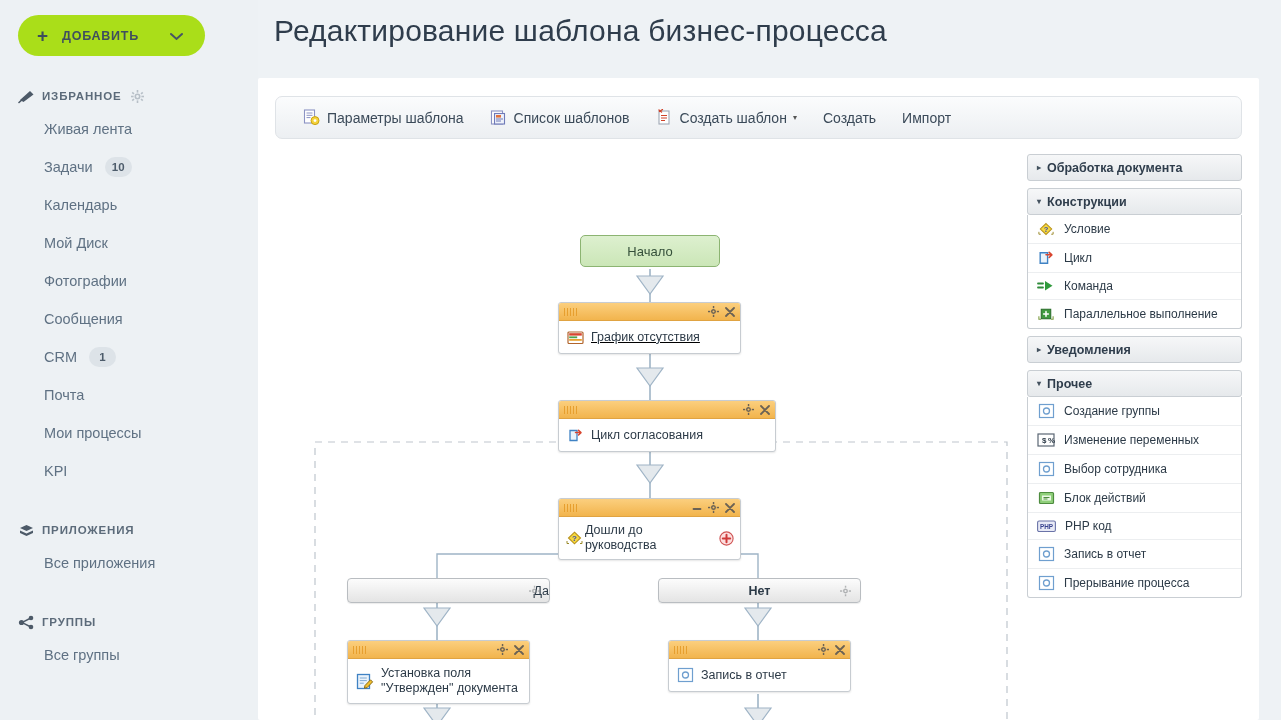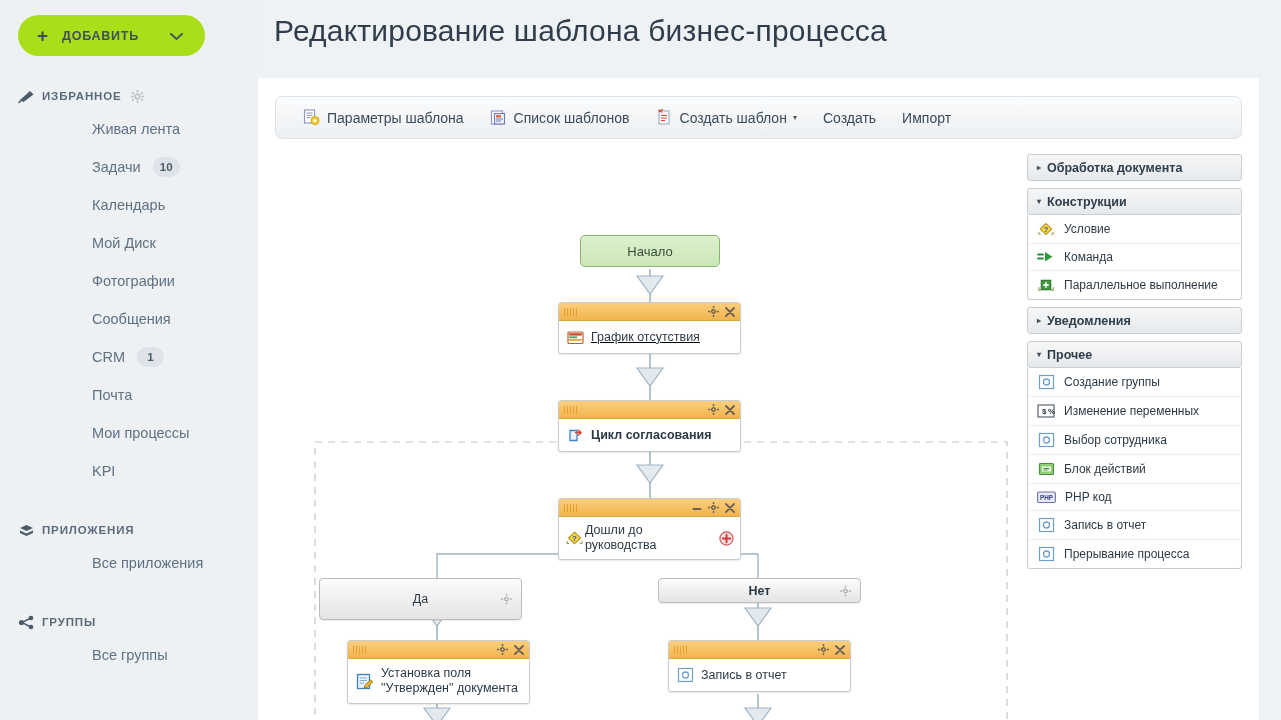--- a/index.html
+++ b/index.html
@@ -64,21 +64,20 @@
     margin-left: 9px; opacity: .55; display: inline-flex;
   }
 
   .side-item {
     height: 38px;
     display: flex; align-items: center;
     padding-left: 44px;
     font-size: 14.5px;
     color: #5f7183;
     cursor: pointer;
-    margin-left: 48px;
   }
   .side-item .badge {
     margin-left: 12px;
     background: #dde3e8;
     color: #4d5c6b;
     font-size: 11.5px; font-weight: 700;
     border-radius: 11px;
     min-width: 27px; height: 20px;
     display: inline-flex; align-items: center; justify-content: center;
     padding: 0 7px;
@@ -449,21 +448,21 @@
                   <rect x="1" y="2" width="15" height="11.5" rx="1" fill="#fff" stroke="#b1652d" stroke-width="1.2"></rect>
                   <rect x="2.2" y="3.2" width="12.6" height="2.4" fill="#d8452f"></rect>
                   <rect x="2.2" y="6.4" width="8" height="1.8" fill="#4da34d"></rect>
                   <rect x="2.2" y="9" width="12.6" height="1.8" fill="#e8a12e"></rect>
                 </svg>
             </span>
             <span class="node-label">График отсутствия</span>
           </div>
         </div>
 
-        <div class="node" style="left:283px; top:246px; width:183px;font-weight:bold;">
+        <div class="node" style="left:283px; top:246px; width:218px;">
           <div class="node-head">
             <span class="grip"></span>
             <span class="head-btns">
               <span class="h-btn">
                 <svg width="11" height="11" viewBox="0 0 13 13">
                     <g fill="#6b6254">
                       <circle cx="6.5" cy="6.5" r="2.1" fill="none" stroke="#6b6254" stroke-width="1.7"></circle>
                       <rect x="5.7" y="0" width="1.7" height="2.6"></rect>
                       <rect x="5.7" y="10.4" width="1.7" height="2.6"></rect>
                       <rect x="0" y="5.7" width="2.6" height="1.7"></rect>
@@ -527,21 +526,21 @@
             <span class="node-label">Дошли до руководства</span>
             <span class="node-plus">
               <svg width="15" height="15" viewBox="0 0 15 15">
                   <circle cx="7.5" cy="7.5" r="6.6" fill="#fcdede" stroke="#cf5454" stroke-width="1.1"></circle>
                   <path d="M7.5 3.8 v7.4 M3.8 7.5 h7.4" stroke="#cf3a3a" stroke-width="2" stroke-linecap="round"></path>
                 </svg>
             </span>
           </div>
         </div>
 
-        <div class="branch-btn" style="left:44px; top:424px; width:203px; height:42px;">
+        <div class="branch-btn" style="left:72px; top:424px; width:203px; height:25px;justify-content:flex-end;">
           <span>Да</span>
           <span class="branch-gear">
             <svg width="11" height="11" viewBox="0 0 13 13">
                 <g fill="#7d8184">
                   <circle cx="6.5" cy="6.5" r="2.1" fill="none" stroke="#7d8184" stroke-width="1.7"></circle>
                   <rect x="5.7" y="0" width="1.7" height="2.6"></rect>
                   <rect x="5.7" y="10.4" width="1.7" height="2.6"></rect>
                   <rect x="0" y="5.7" width="2.6" height="1.7"></rect>
                   <rect x="10.4" y="5.7" width="2.6" height="1.7"></rect>
                 </g>
@@ -654,20 +653,29 @@
                 <svg width="18" height="16" viewBox="0 0 19 16">
                     <path d="M9.5 2.2 L15.5 8 L9.5 13.8 L3.5 8 Z" fill="#f6d83e" stroke="#b8921c" stroke-width="1.1"></path>
                     <text x="9.5" y="11" font-size="8" font-family="Liberation Sans, sans-serif" fill="#3a4cb0" text-anchor="middle" font-weight="700">?</text>
                     <path d="M2 11 v2.5 h2 M17 11 v2.5 h-2" stroke="#9a8a2a" stroke-width="1" fill="none"></path>
                   </svg>
               </span>
               <span class="p-label">Условие</span>
             </div>
             <div class="pal-item">
               <span class="p-ico">
+                <svg width="18" height="16" viewBox="0 0 17 15">
+                    <path d="M3 2.5 h7 v10 h-7 z" fill="#eaf3fb" stroke="#3f82c4" stroke-width="1.3"></path>
+                    <path d="M8.5 4.5 h5 M11.5 2.2 L14 4.6 L11.5 7" fill="none" stroke="#d8452f" stroke-width="1.5" stroke-linecap="round" stroke-linejoin="round"></path>
+                  </svg>
+              </span>
+              <span class="p-label">Цикл</span>
+            </div>
+            <div class="pal-item">
+              <span class="p-ico">
                 <svg width="18" height="14" viewBox="0 0 18 14">
                     <path d="M1 4.5 h5 M1 8.5 h5" stroke="#2f8b3a" stroke-width="1.8" stroke-linecap="round"></path>
                     <path d="M8 2 L15.5 6.8 L8 11.6 Z" fill="#2f9a3c"></path>
                   </svg>
               </span>
               <span class="p-label">Команда</span>
             </div>
             <div class="pal-item">
               <span class="p-ico">
                 <svg width="18" height="16" viewBox="0 0 19 16">

